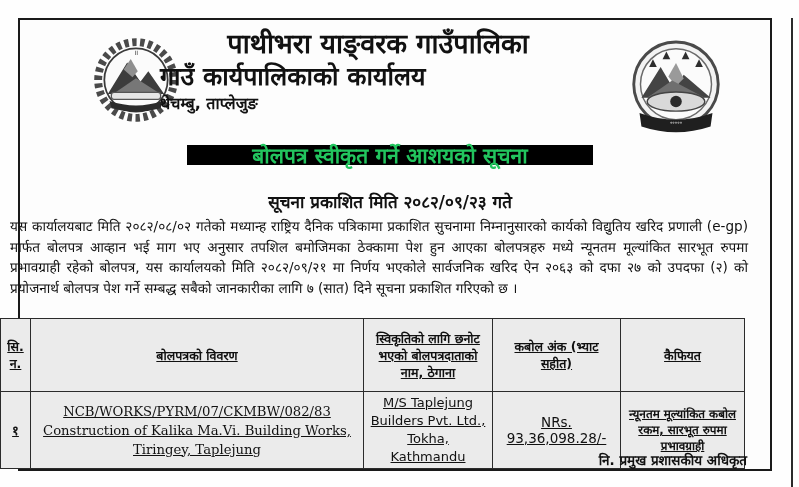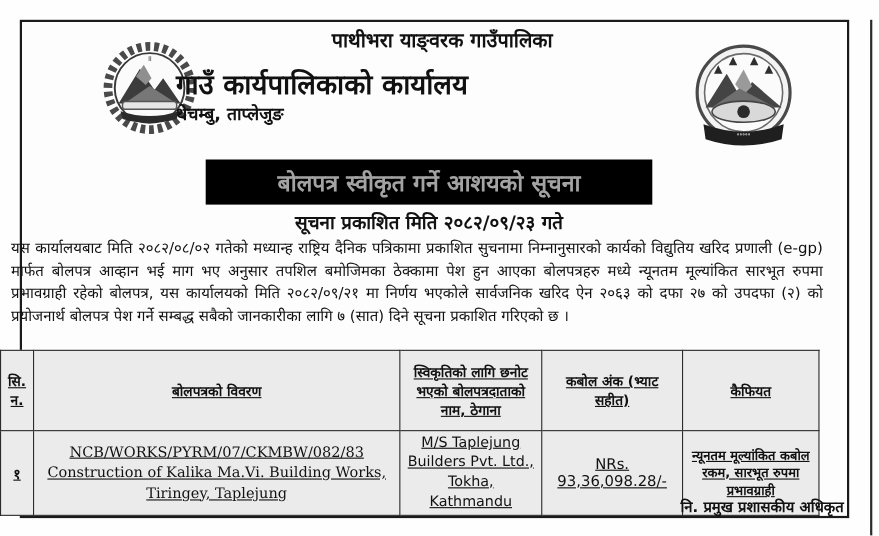--- a/index.html
+++ b/index.html
@@ -10,38 +10,38 @@
   .main-box{
     position:absolute;left:18px;top:18px;width:750px;height:449px;
     border:2px solid #1a1a1a;background:#fdfdfd;
   }
   .right-rule{
     position:absolute;left:791px;top:18px;width:2px;height:469px;background:#2a2a2a;
   }
   .seal{position:absolute;}
   .seal svg{display:block;}
   .org-line1{
-    position:absolute;left:172px;top:24px;width:460px;text-align:center;
-    font-size:18px;font-weight:bold;letter-spacing:0px;white-space:nowrap;
+    position:absolute;left:148px;top:24px;width:460px;text-align:center;
+    font-size:27px;font-weight:bold;letter-spacing:0px;white-space:nowrap;
   }
   .org-line2{
     position:absolute;left:160px;top:58px;width:460px;
     font-size:25px;font-weight:bold;white-space:nowrap;
   }
   .addr1{
     position:absolute;left:160px;top:92px;width:460px;
     font-size:16px;font-weight:bold;
   }
   .addr2{
     position:absolute;left:160px;top:115px;width:460px;text-align:center;
     font-size:16px;font-weight:bold;
   }
   .title-bar{
-    position:absolute;left:187px;top:145px;width:406px;height:41px;
-    background:#000;color:#a3a3a3;display:flex;align-items:center;justify-content:center;
+    position:absolute;left:187px;top:145px;width:406px;height:20px;
+    background:#000;color:#22c55e;display:flex;align-items:center;justify-content:center;
     font-size:21px;font-weight:bold;white-space:nowrap;
   }
   .date-line{
     position:absolute;left:160px;top:190px;width:460px;text-align:center;
     font-size:17px;font-weight:bold;
   }
   .body-par{
     position:absolute;left:10px;top:216px;width:738px;
     font-size:13.6px;line-height:20.5px;text-align:justify;text-justify:inter-word;
   }
@@ -57,21 +57,21 @@
     border:1.5px solid #2b2b2b;padding:2px 4px;vertical-align:middle;text-align:center;
   }
   table.detail th{font-size:12.5px;font-weight:bold;height:68px;line-height:17px;}
   table.detail td{height:60px;}
   .td-sn{font-size:13px;font-weight:bold;}
   .td-desc{font-family:"DejaVu Serif","Liberation Serif",serif;font-size:13.2px;line-height:19px;}
   .td-bidder{font-size:13px;line-height:18px;margin-top:44px;}
   .td-amount{font-size:13.5px;}
   .td-remarks{font-size:11.8px;font-weight:bold;line-height:16px;}
   .signature{
-    position:absolute;right:32px;top:451px;font-size:13.5px;font-weight:bold;text-align:center;
+    position:absolute;right:52px;top:451px;font-size:13.5px;font-weight:bold;text-align:center;
   }
 </style>
 </head>
 <body>
 
 <div class="page">
   <div class="main-box"></div>
   <div class="right-rule"></div>
 
   <div class="seal" style="left:92px;top:36px;">

